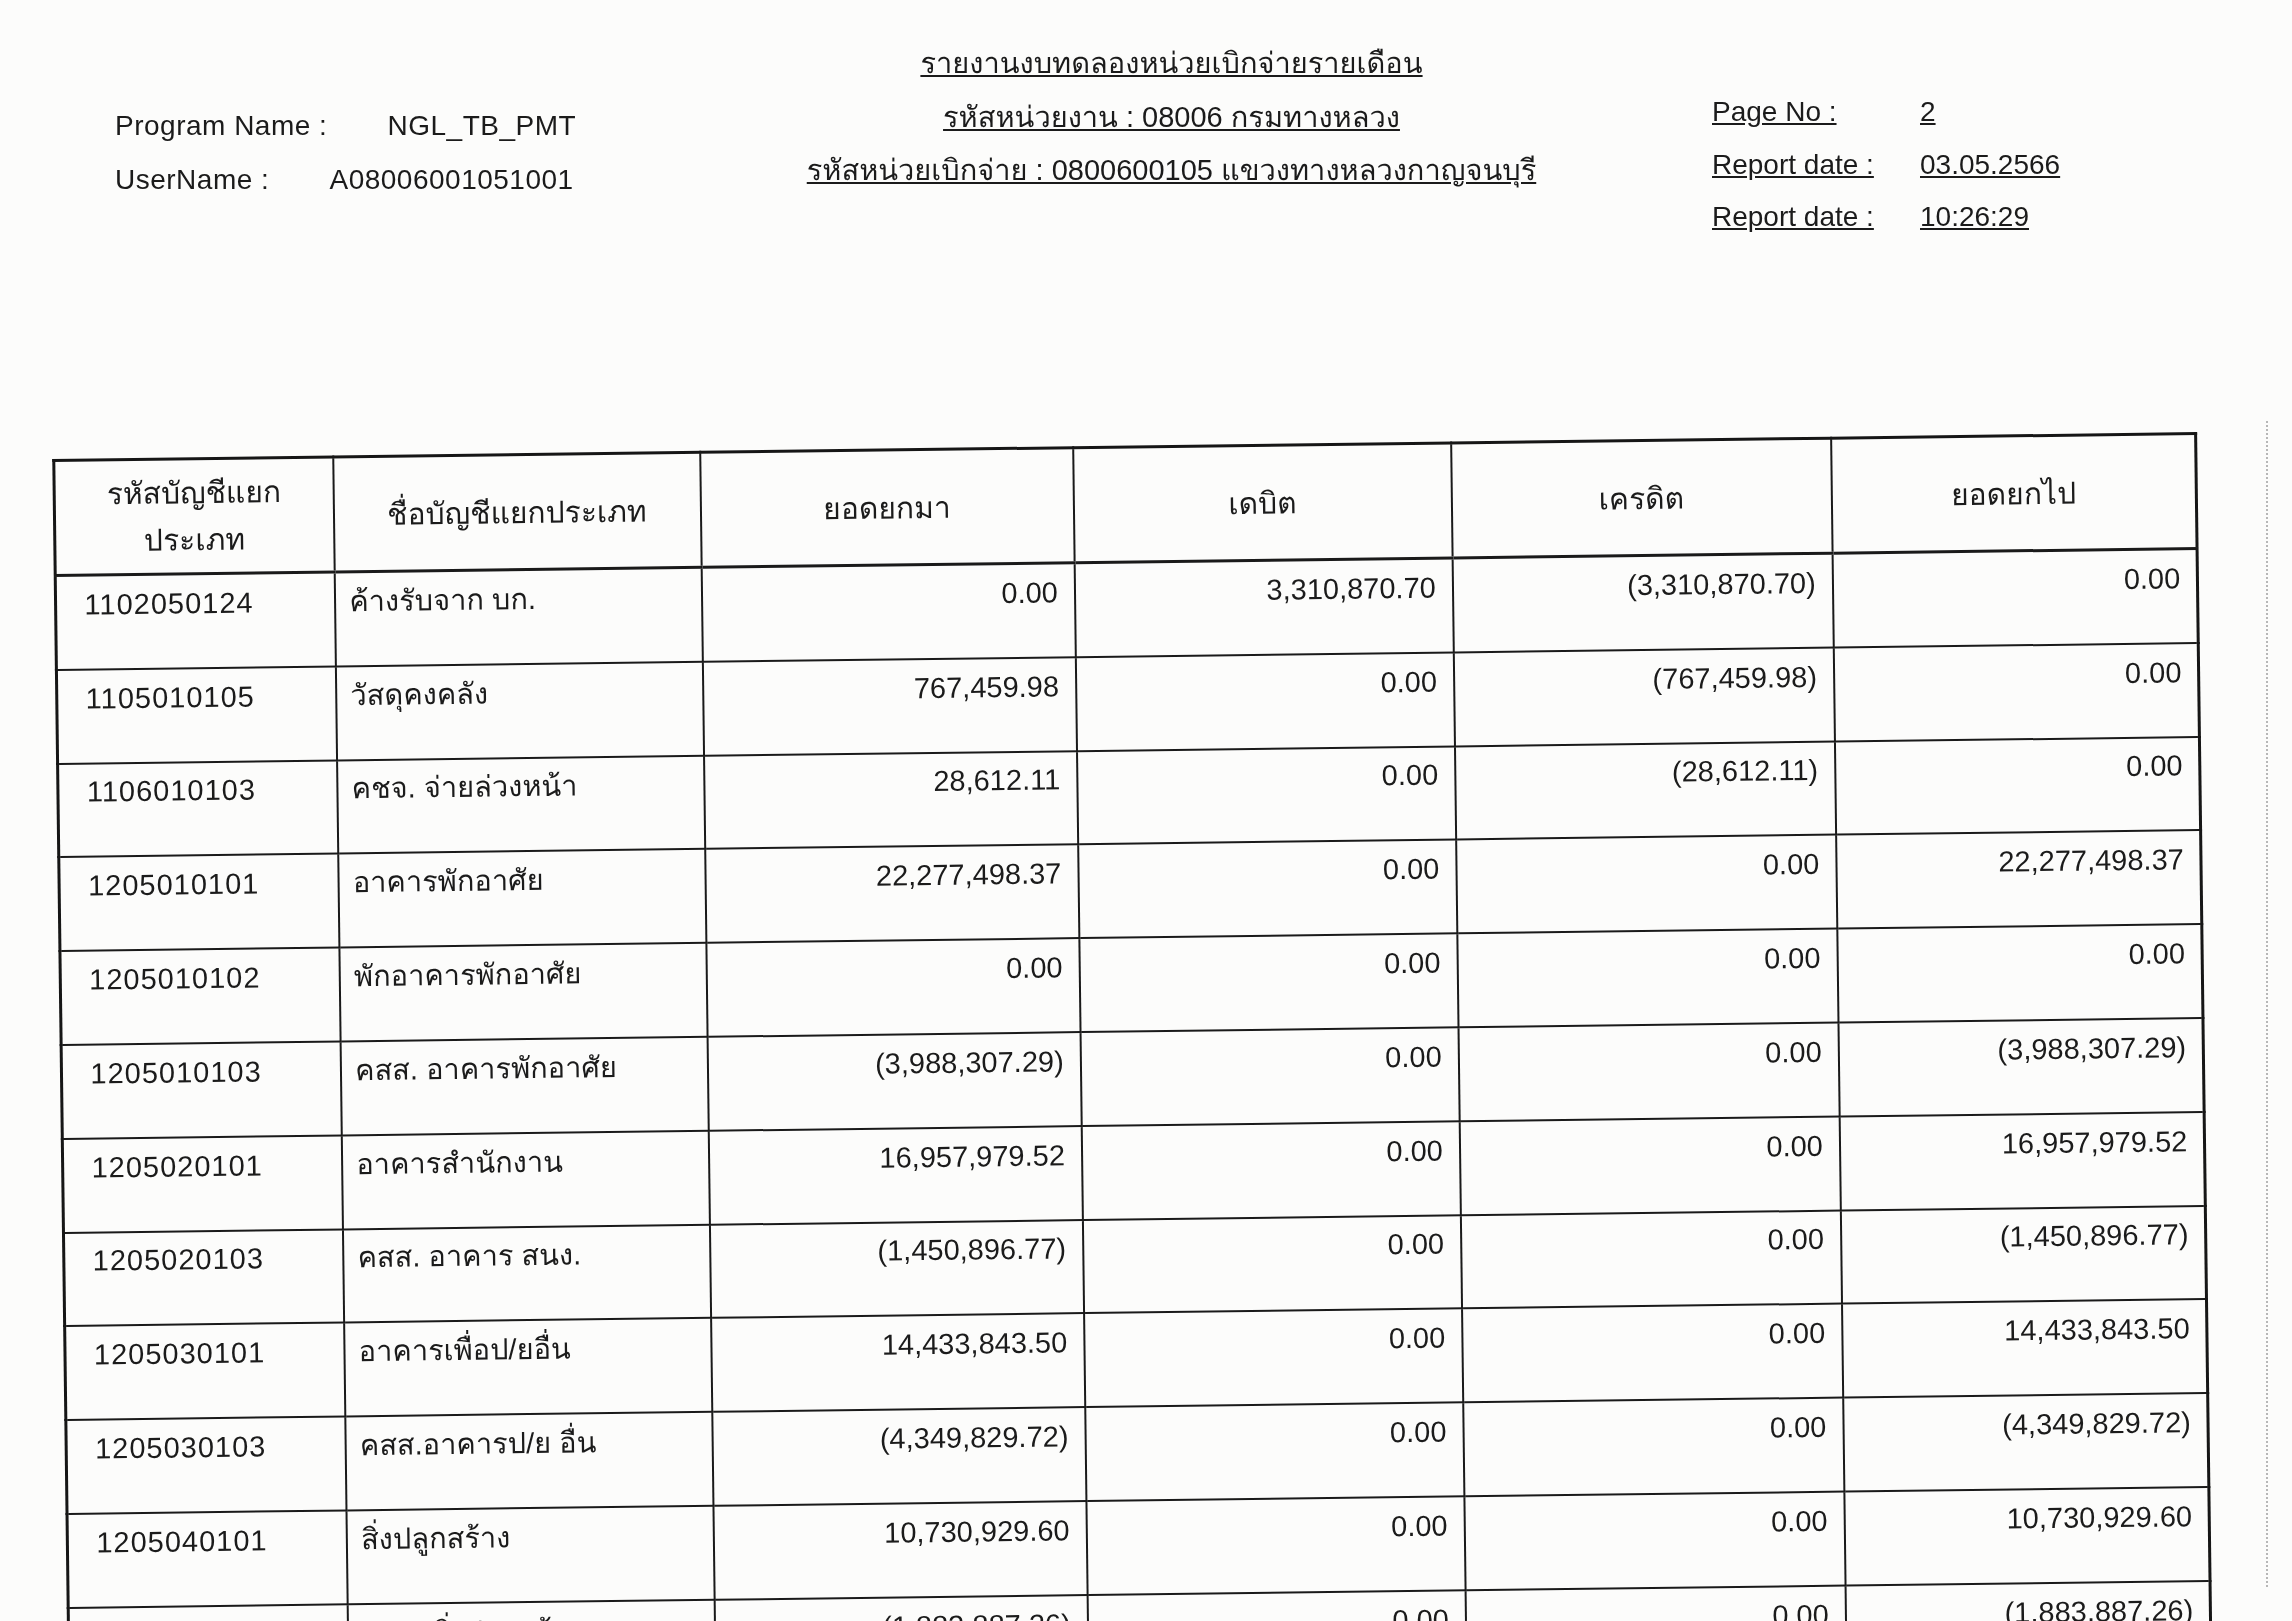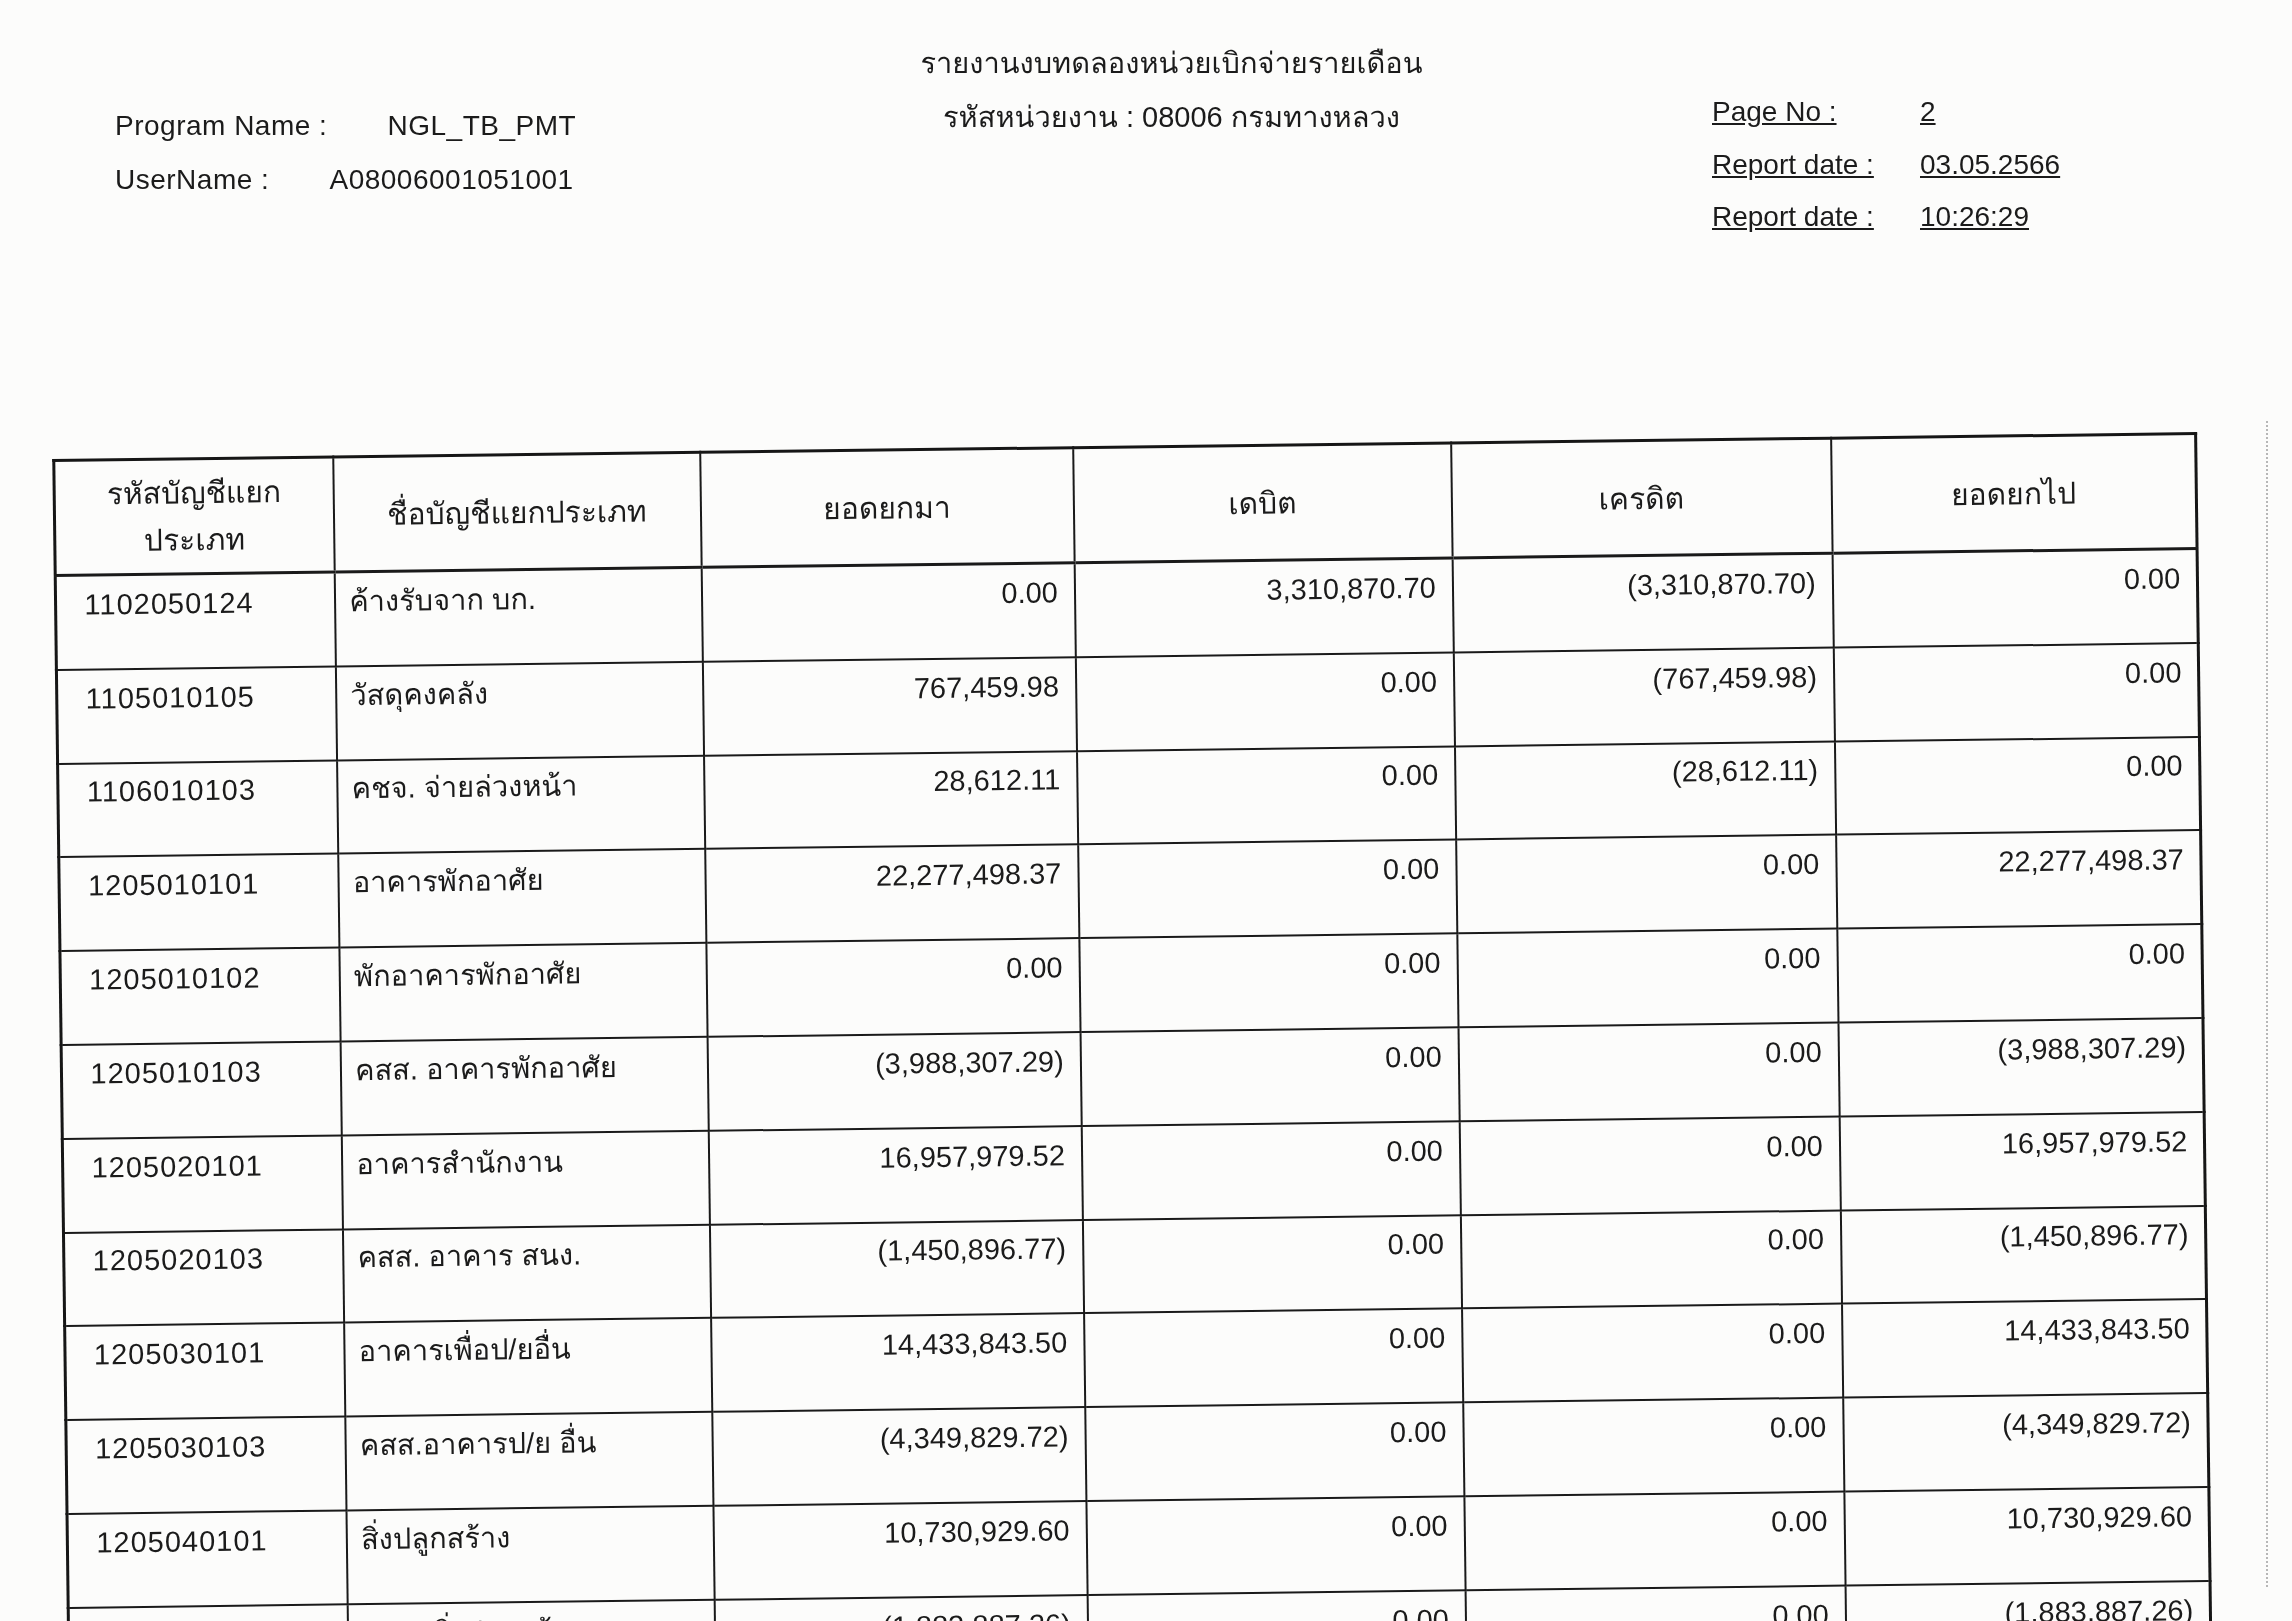--- a/index.html
+++ b/index.html
@@ -12,21 +12,21 @@
     color:#1b1b1b;
     overflow:hidden;
   }
   
   .meta-left { position:absolute; left:71px; top:110px; font-size:28px; }
   .meta-left .meta-line { margin-bottom:21.6px; white-space:nowrap; letter-spacing:0.5px; }
   .meta-left .meta-line span { margin-right:7.8px;margin-left:44px; }
 
   .title-block {
     position:absolute; left:549px; top:45px; width:1245px;
-    text-align:center; font-size:29px;
+    text-align:center; font-size:29px;text-decoration:underline;
   }
   .title-block .t-line { margin-bottom:16.7px; line-height:37px; white-space:nowrap; }
 
   .meta-right { position:absolute; left:1712px; top:94px; font-size:28px; }
   .meta-right .meta-line { display:flex; margin-bottom:16.7px; line-height:36px; white-space:nowrap;text-decoration:underline; }
   .meta-right .meta-label { width:208px; }
   .meta-right .meta-value { }
 
   
   .table-wrap {
@@ -70,20 +70,21 @@
     </div>
     <div class="meta-line">
       <span>UserName :</span>
       <span>A08006001051001</span>
     </div>
   </div>
 
   <div class="title-block">
     <div class="t-line">รายงานงบทดลองหน่วยเบิกจ่ายรายเดือน</div>
     <div class="t-line">รหัสหน่วยงาน : 08006 กรมทางหลวง</div>
+    <div class="t-line">รหัสหน่วยเบิกจ่าย : 0800600105 แขวงทางหลวงกาญจนบุรี</div>
   </div>
 
   <div class="meta-right">
     <div class="meta-line">
       <span class="meta-label">Page No :</span>
       <span class="meta-value">2</span>
     </div>
     <div class="meta-line">
       <span class="meta-label">Report date :</span>
       <span class="meta-value">03.05.2566</span>

